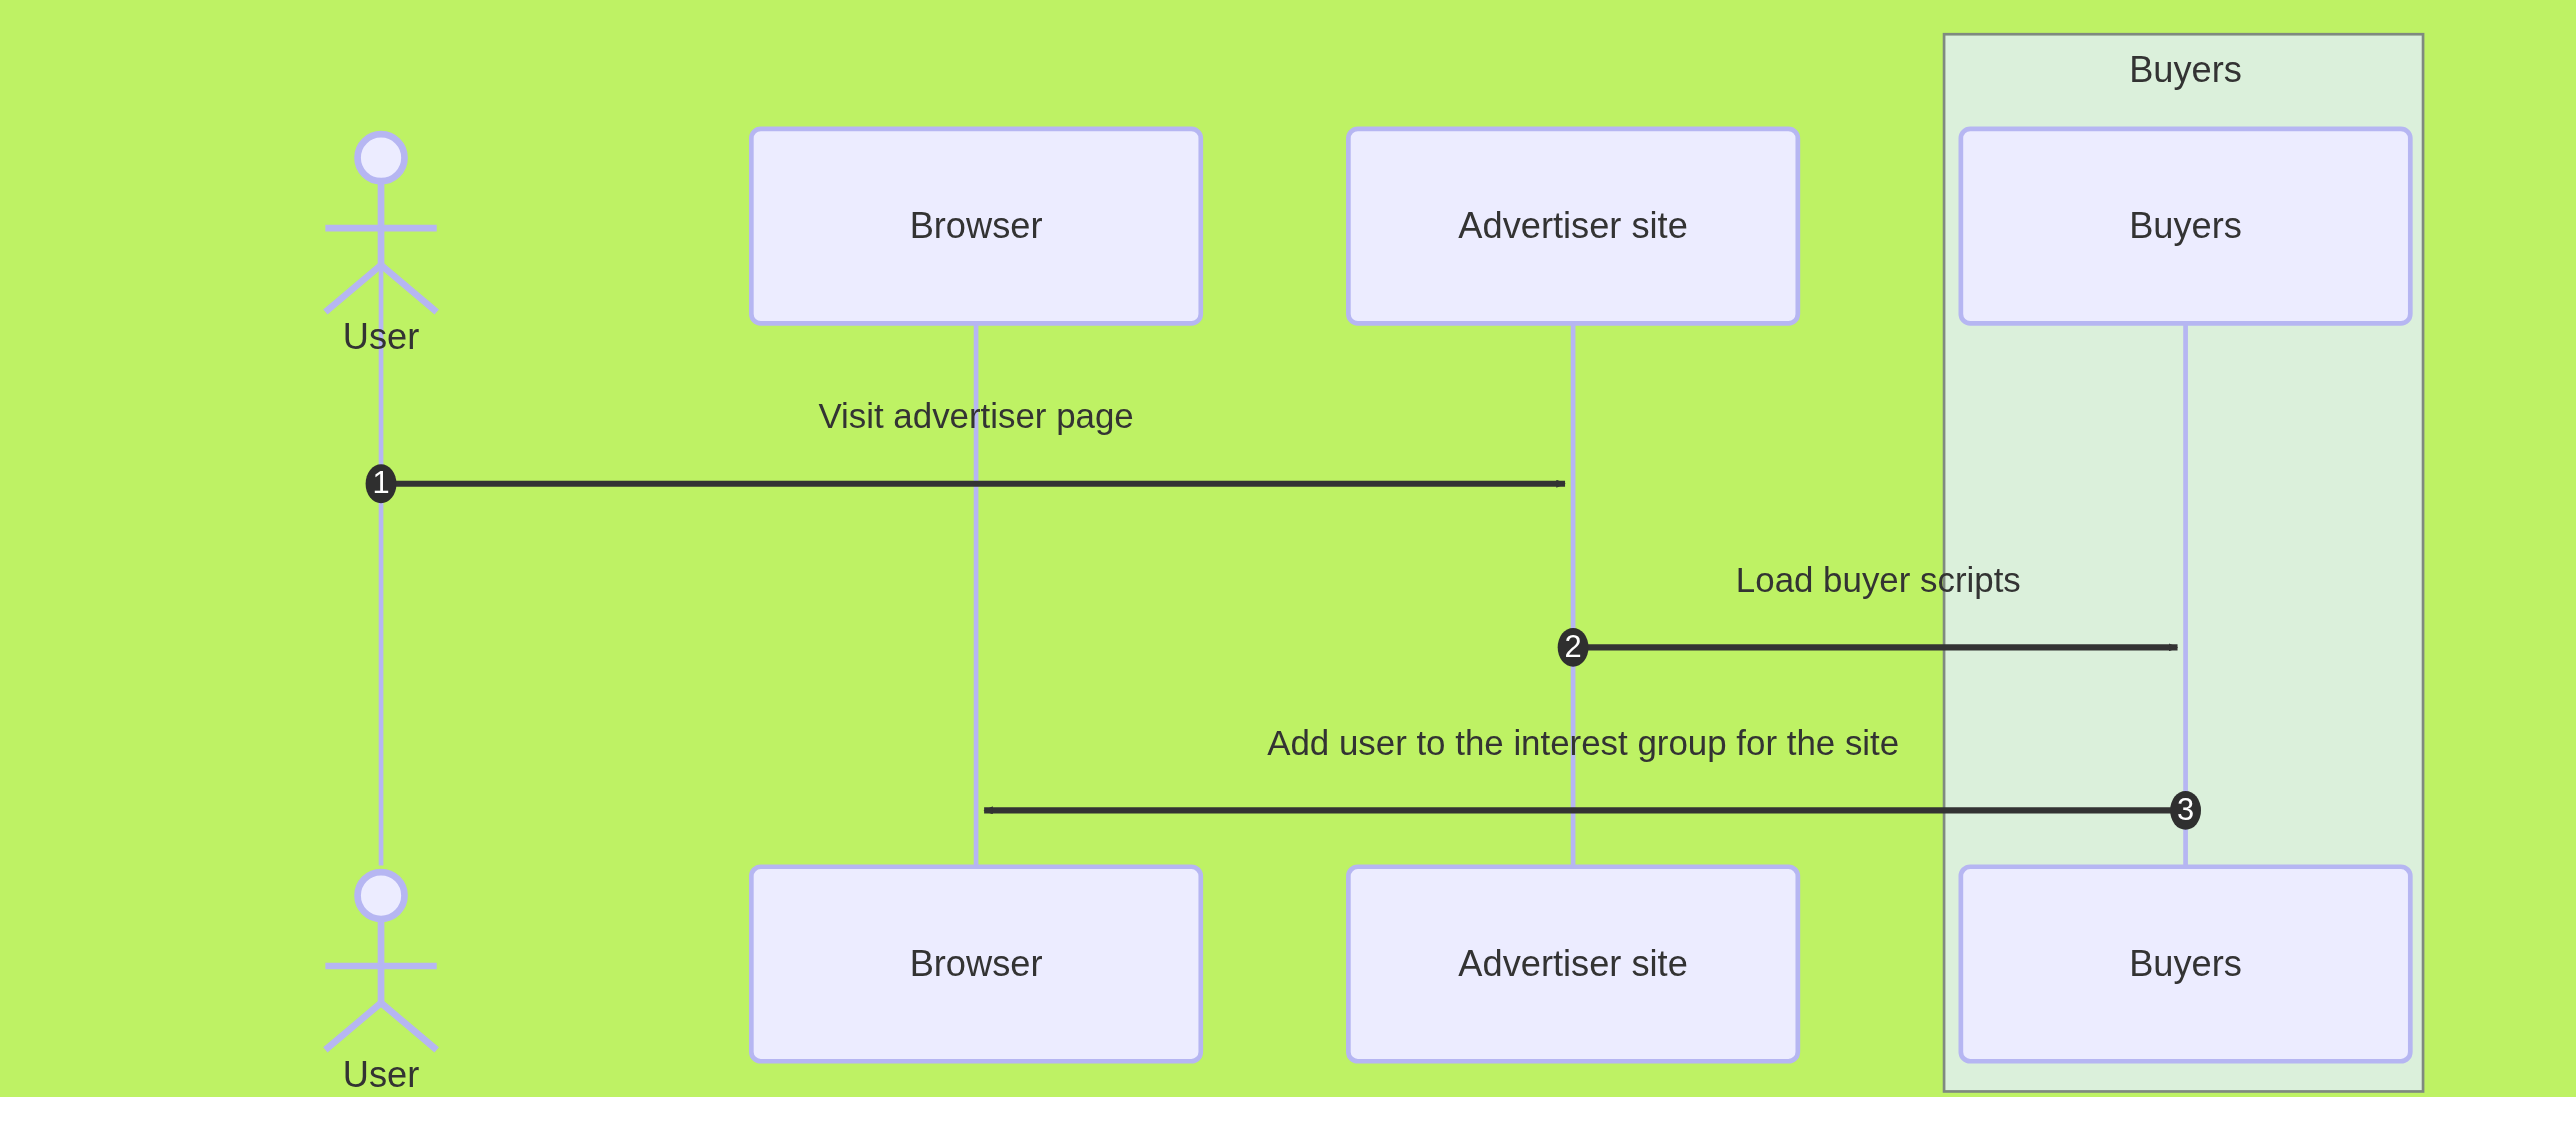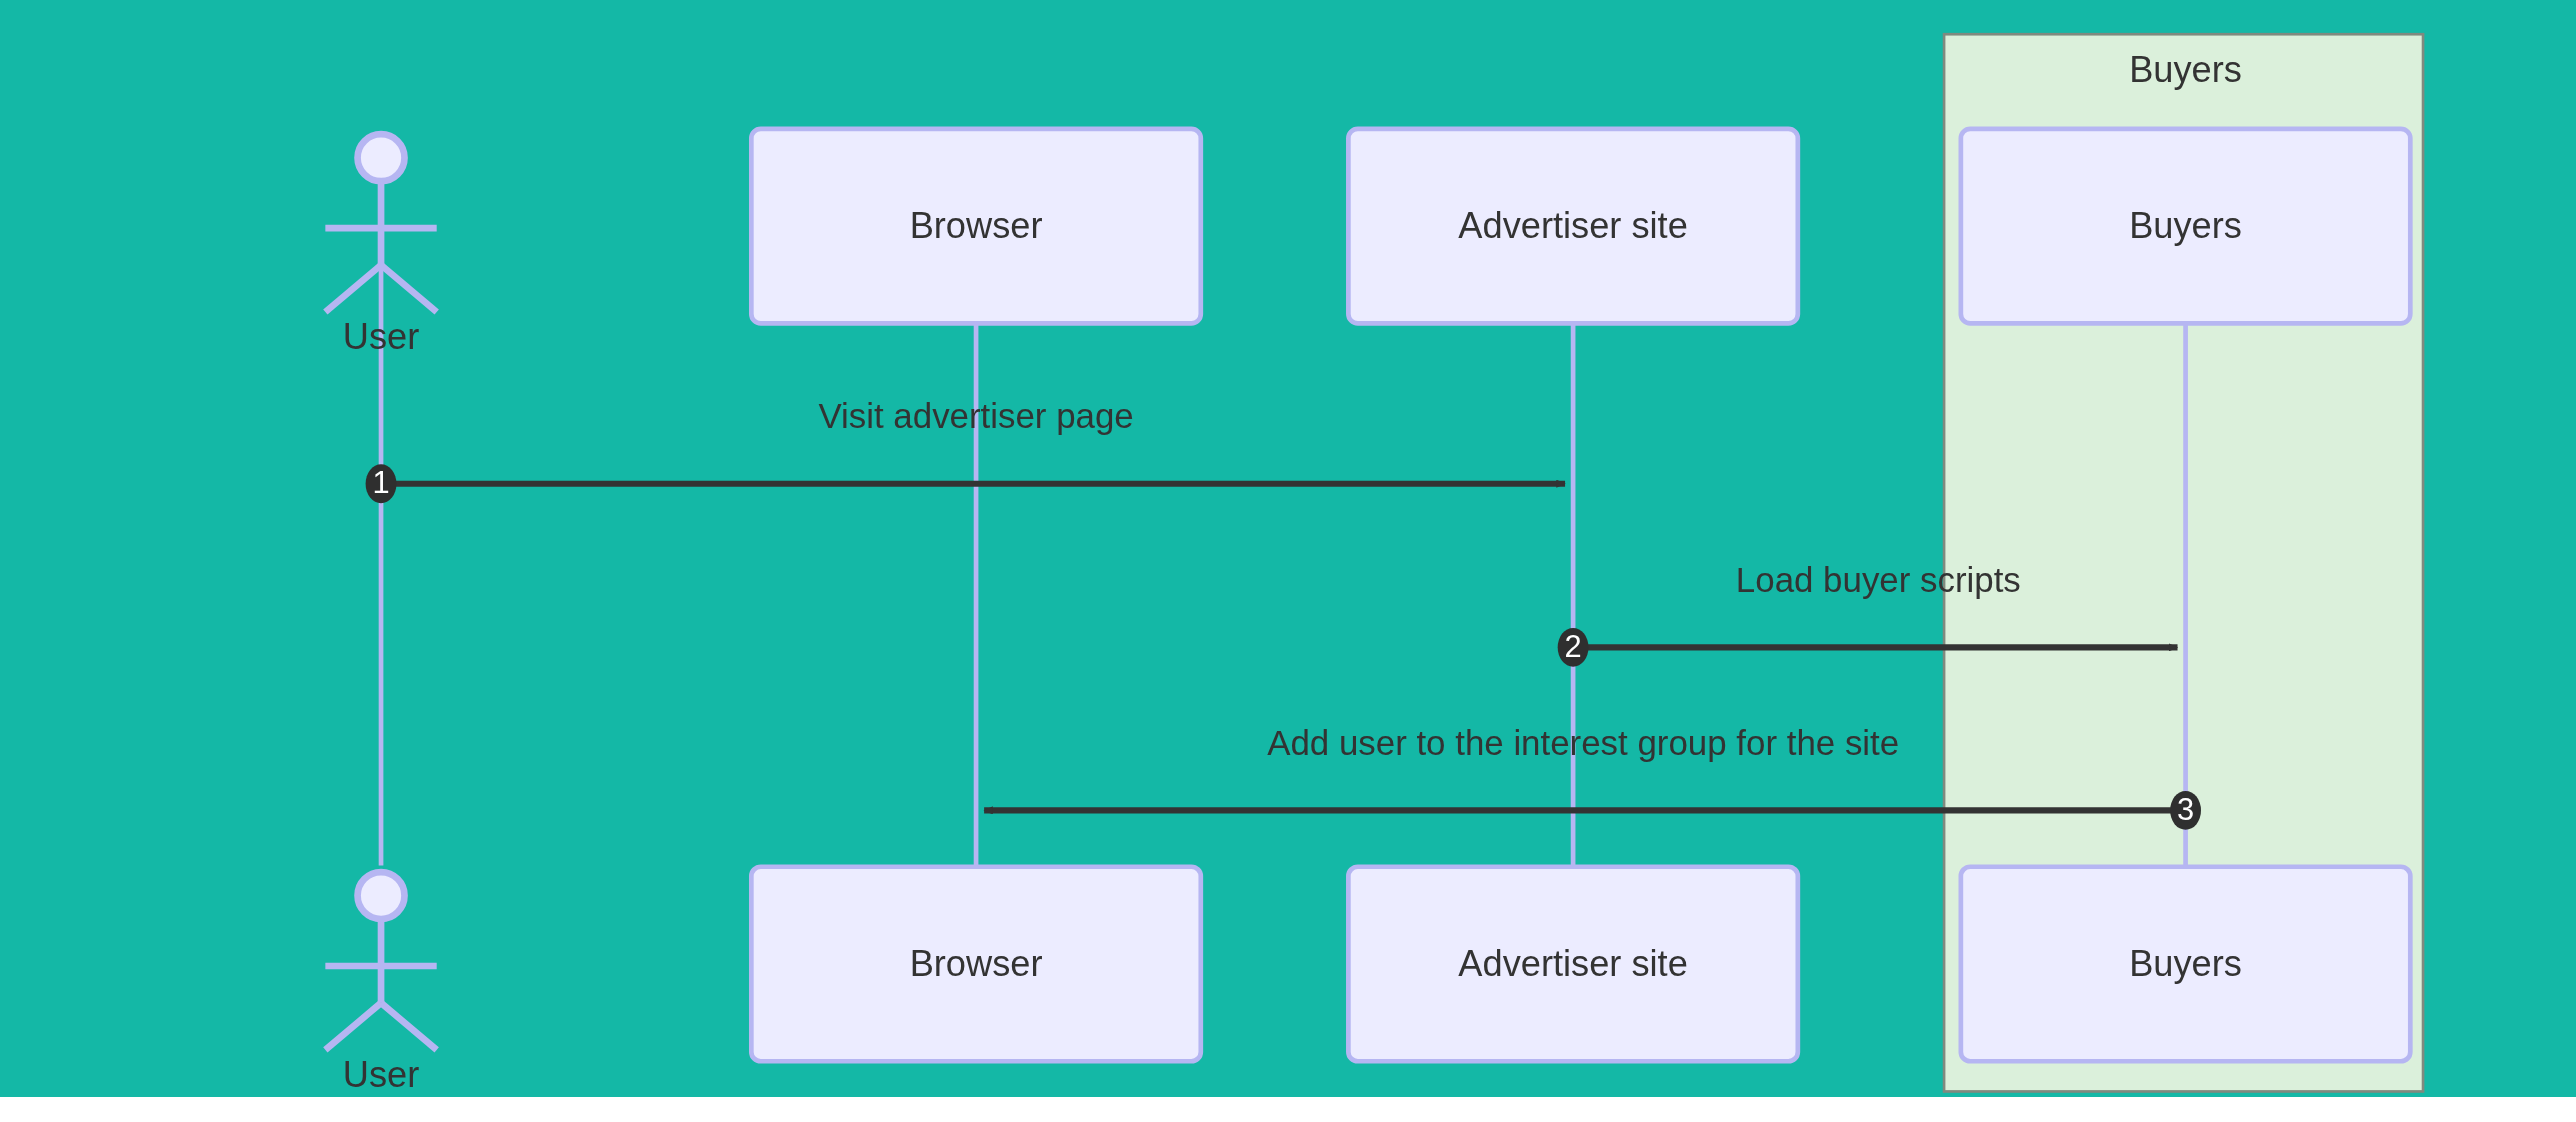--- a/index.html
+++ b/index.html
@@ -10,21 +10,21 @@
   body {
     width: 2576px;
     height: 1123px;
     font-family: "Liberation Sans", "DejaVu Sans", sans-serif;
     overflow: hidden;
   }
   #diagram-root {
     position: relative;
     width: 2576px;
     height: 1097px;
-    background: #14b8a6;
+    background: #bef264;
   }
   svg#seq-svg {
     position: absolute;
     left: 0;
     top: 0;
     width: 2576px;
     height: 1123px;
     display: block;
   }
   .box-label, .actor-label, .msg-label, .badge-label, .group-label {

